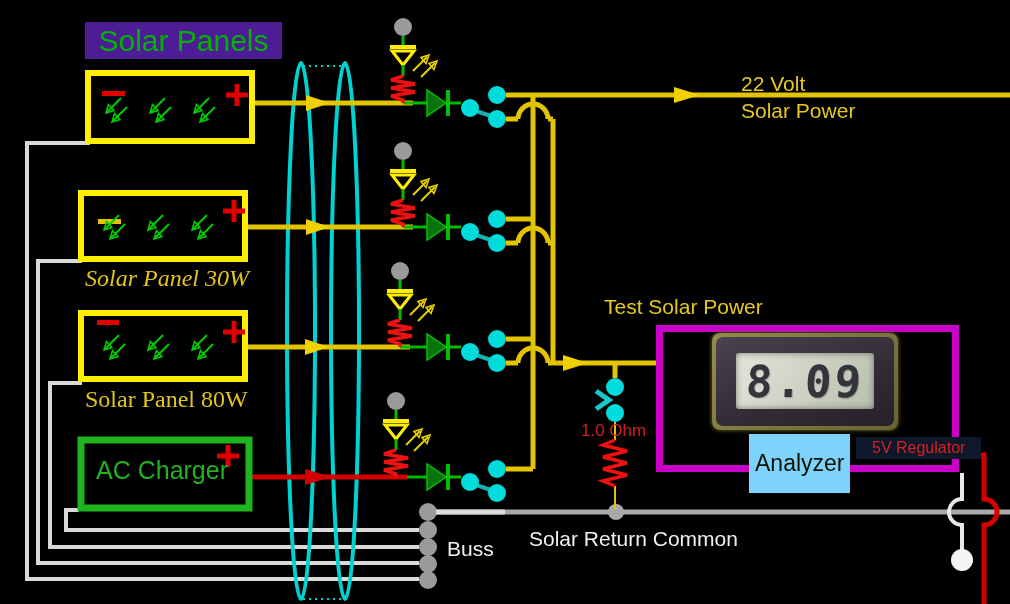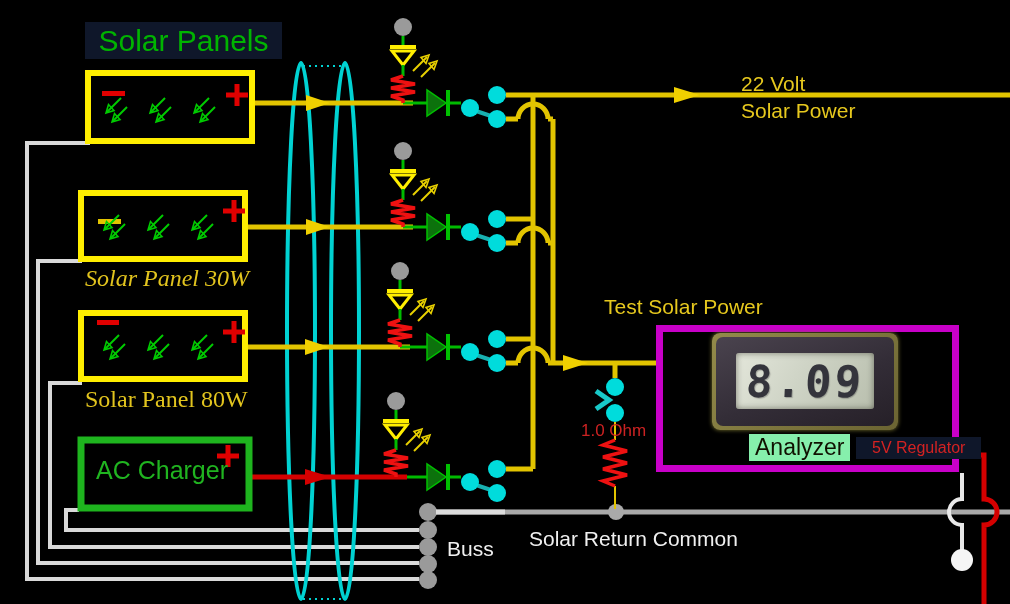--- a/index.html
+++ b/index.html
@@ -1,28 +1,28 @@
 <!DOCTYPE html>
 <html><head>
 <meta charset="utf-8">
 <style>
   html,body{margin:0;padding:0;background:#000;}
   .stage{position:relative;width:1010px;height:604px;background:#000;overflow:hidden;
          font-family:"Liberation Sans",sans-serif;}
   .stage svg{position:absolute;left:0;top:0;}
   .lbl{position:absolute;white-space:nowrap;}
   .title-lbl{width:197px;height:37px;line-height:38px;text-align:center;
-             background:#0f172a;color:#00b400;font-size:30px;}
+             background:#4c1d95;color:#00b400;font-size:30px;}
   .panel-lbl{font-family:"Liberation Serif",serif;color:#e2c41e;font-size:24px;}
   .ac-lbl{font-family:Liberation Sans, sans-serif;color:#20b420;font-size:25px;}
   .out-lbl{color:#e6c81e;font-size:21px;}
   .test-lbl{color:#e6c81e;font-size:21px;}
   .ohm-lbl{color:#cc2222;font-size:17px;width:72px;text-align:left;}
   .buss-lbl,.common-lbl{color:#f0f0f0;font-size:21px;}
-  .analyzer-lbl{background:#86efac;color:#101000;font-size:23px;padding:0 6px;height:27px;line-height:27px;}
+  .analyzer-lbl{background:#7dd3fc;color:#101000;font-size:23px;padding:16px 6px;height:27px;line-height:27px;}
   .regulator-lbl{background:#0f172a;color:#d42222;font-size:16px;padding:2px 16px;}
   .meter{position:absolute;left:712px;top:333px;width:186px;height:97px;border-radius:8px;
          background:linear-gradient(135deg,#938b4a,#6b6432);box-shadow:0 0 4px #7a7430;}
   .meter .bezel{position:absolute;left:4px;top:4px;right:4px;bottom:4px;border-radius:7px;
          background:linear-gradient(160deg,#4a434e 0%,#332d37 55%,#262028 100%);}
   .meter .screen{position:absolute;left:20px;right:20px;top:16px;bottom:17px;border-radius:3px;
          background:linear-gradient(120deg,#e3e6da 0%,#cfd4c6 45%,#b9bfae 100%);
          display:flex;align-items:center;justify-content:center;
          box-shadow:inset 0 0 6px rgba(40,40,30,.55);}
   .meter .digits{font-family:"DejaVu Sans Mono",monospace;font-weight:bold;font-size:44px;

